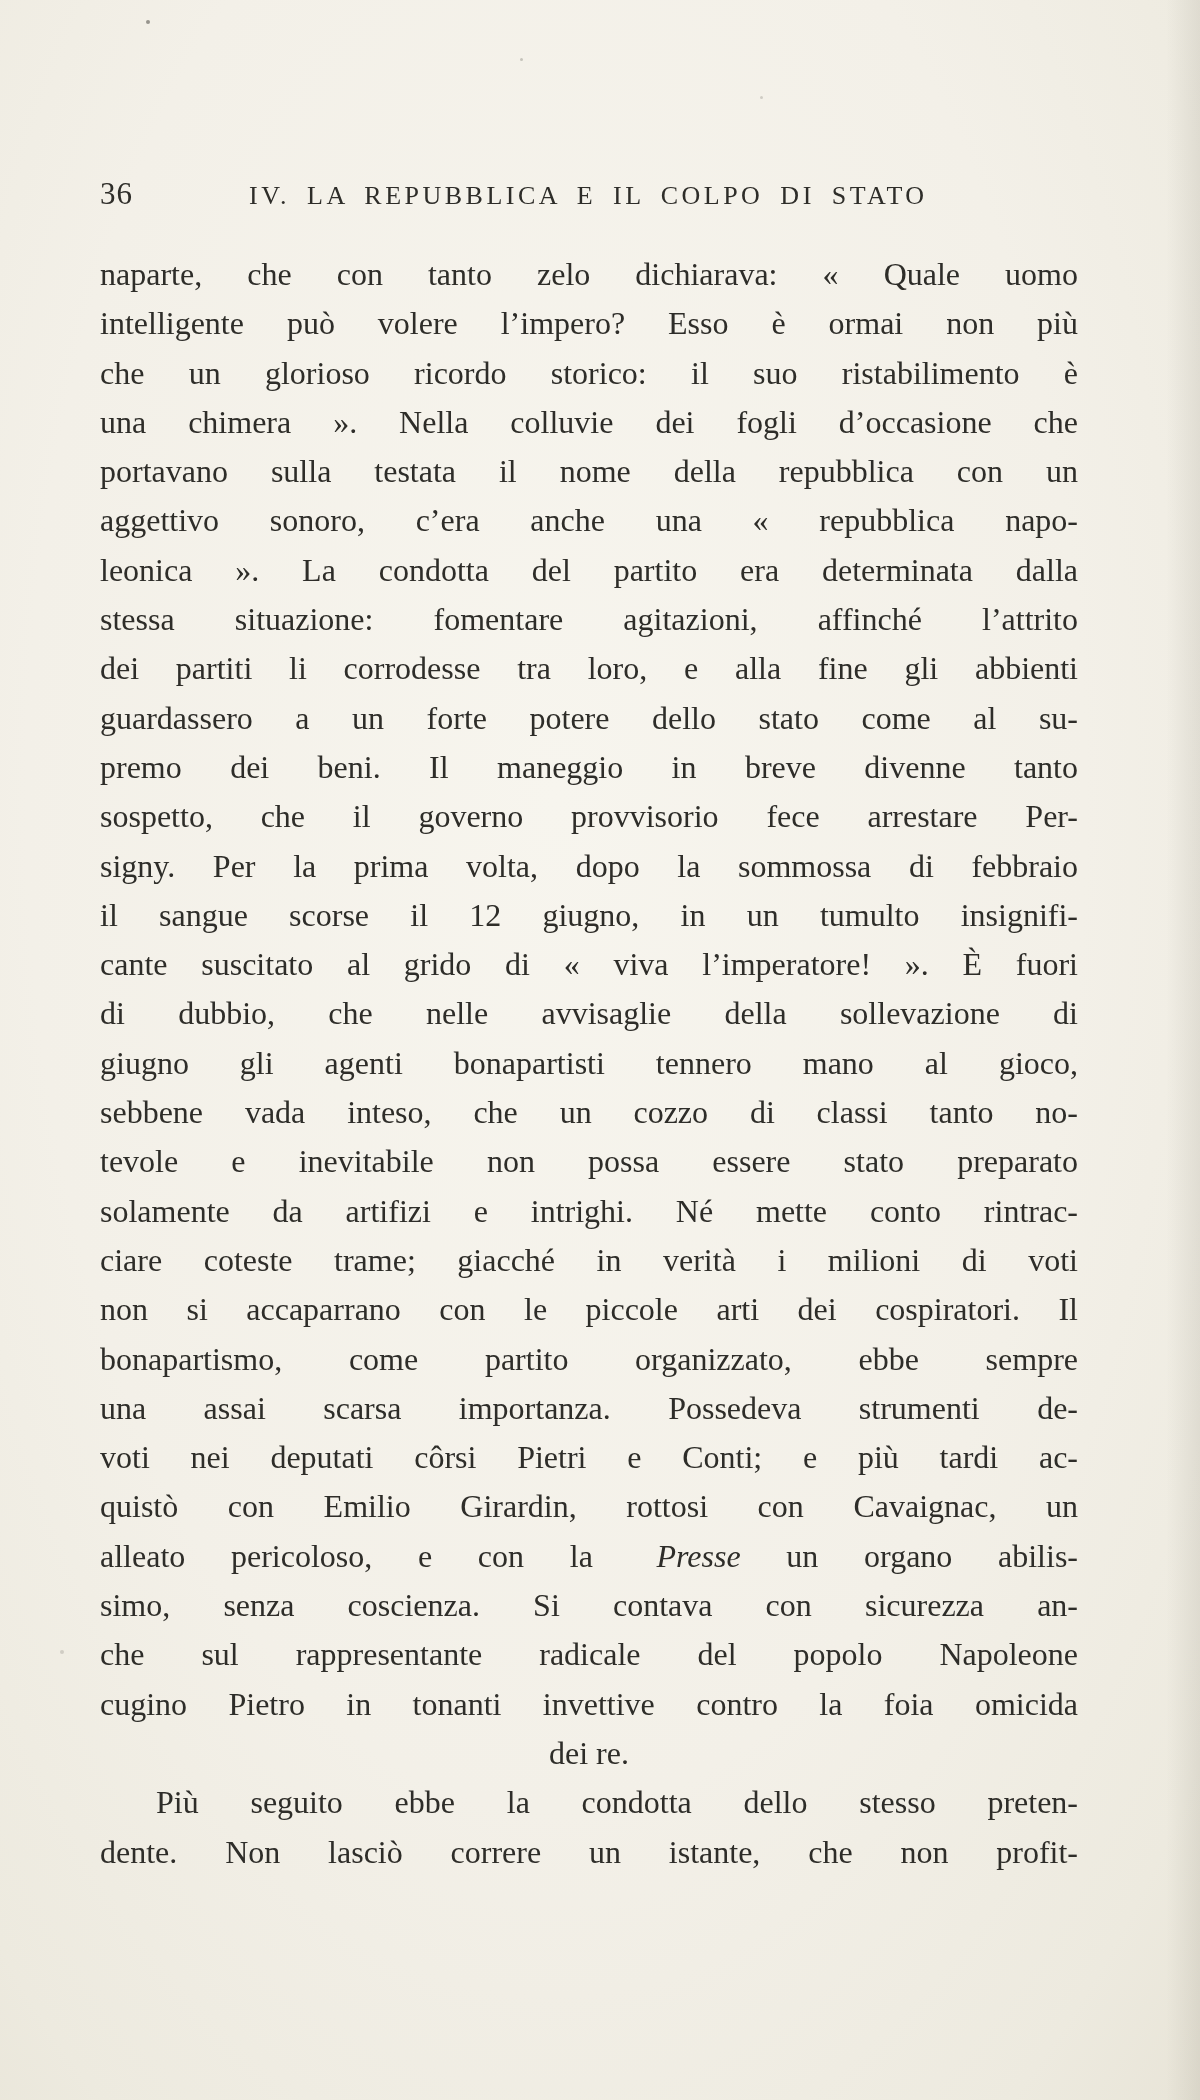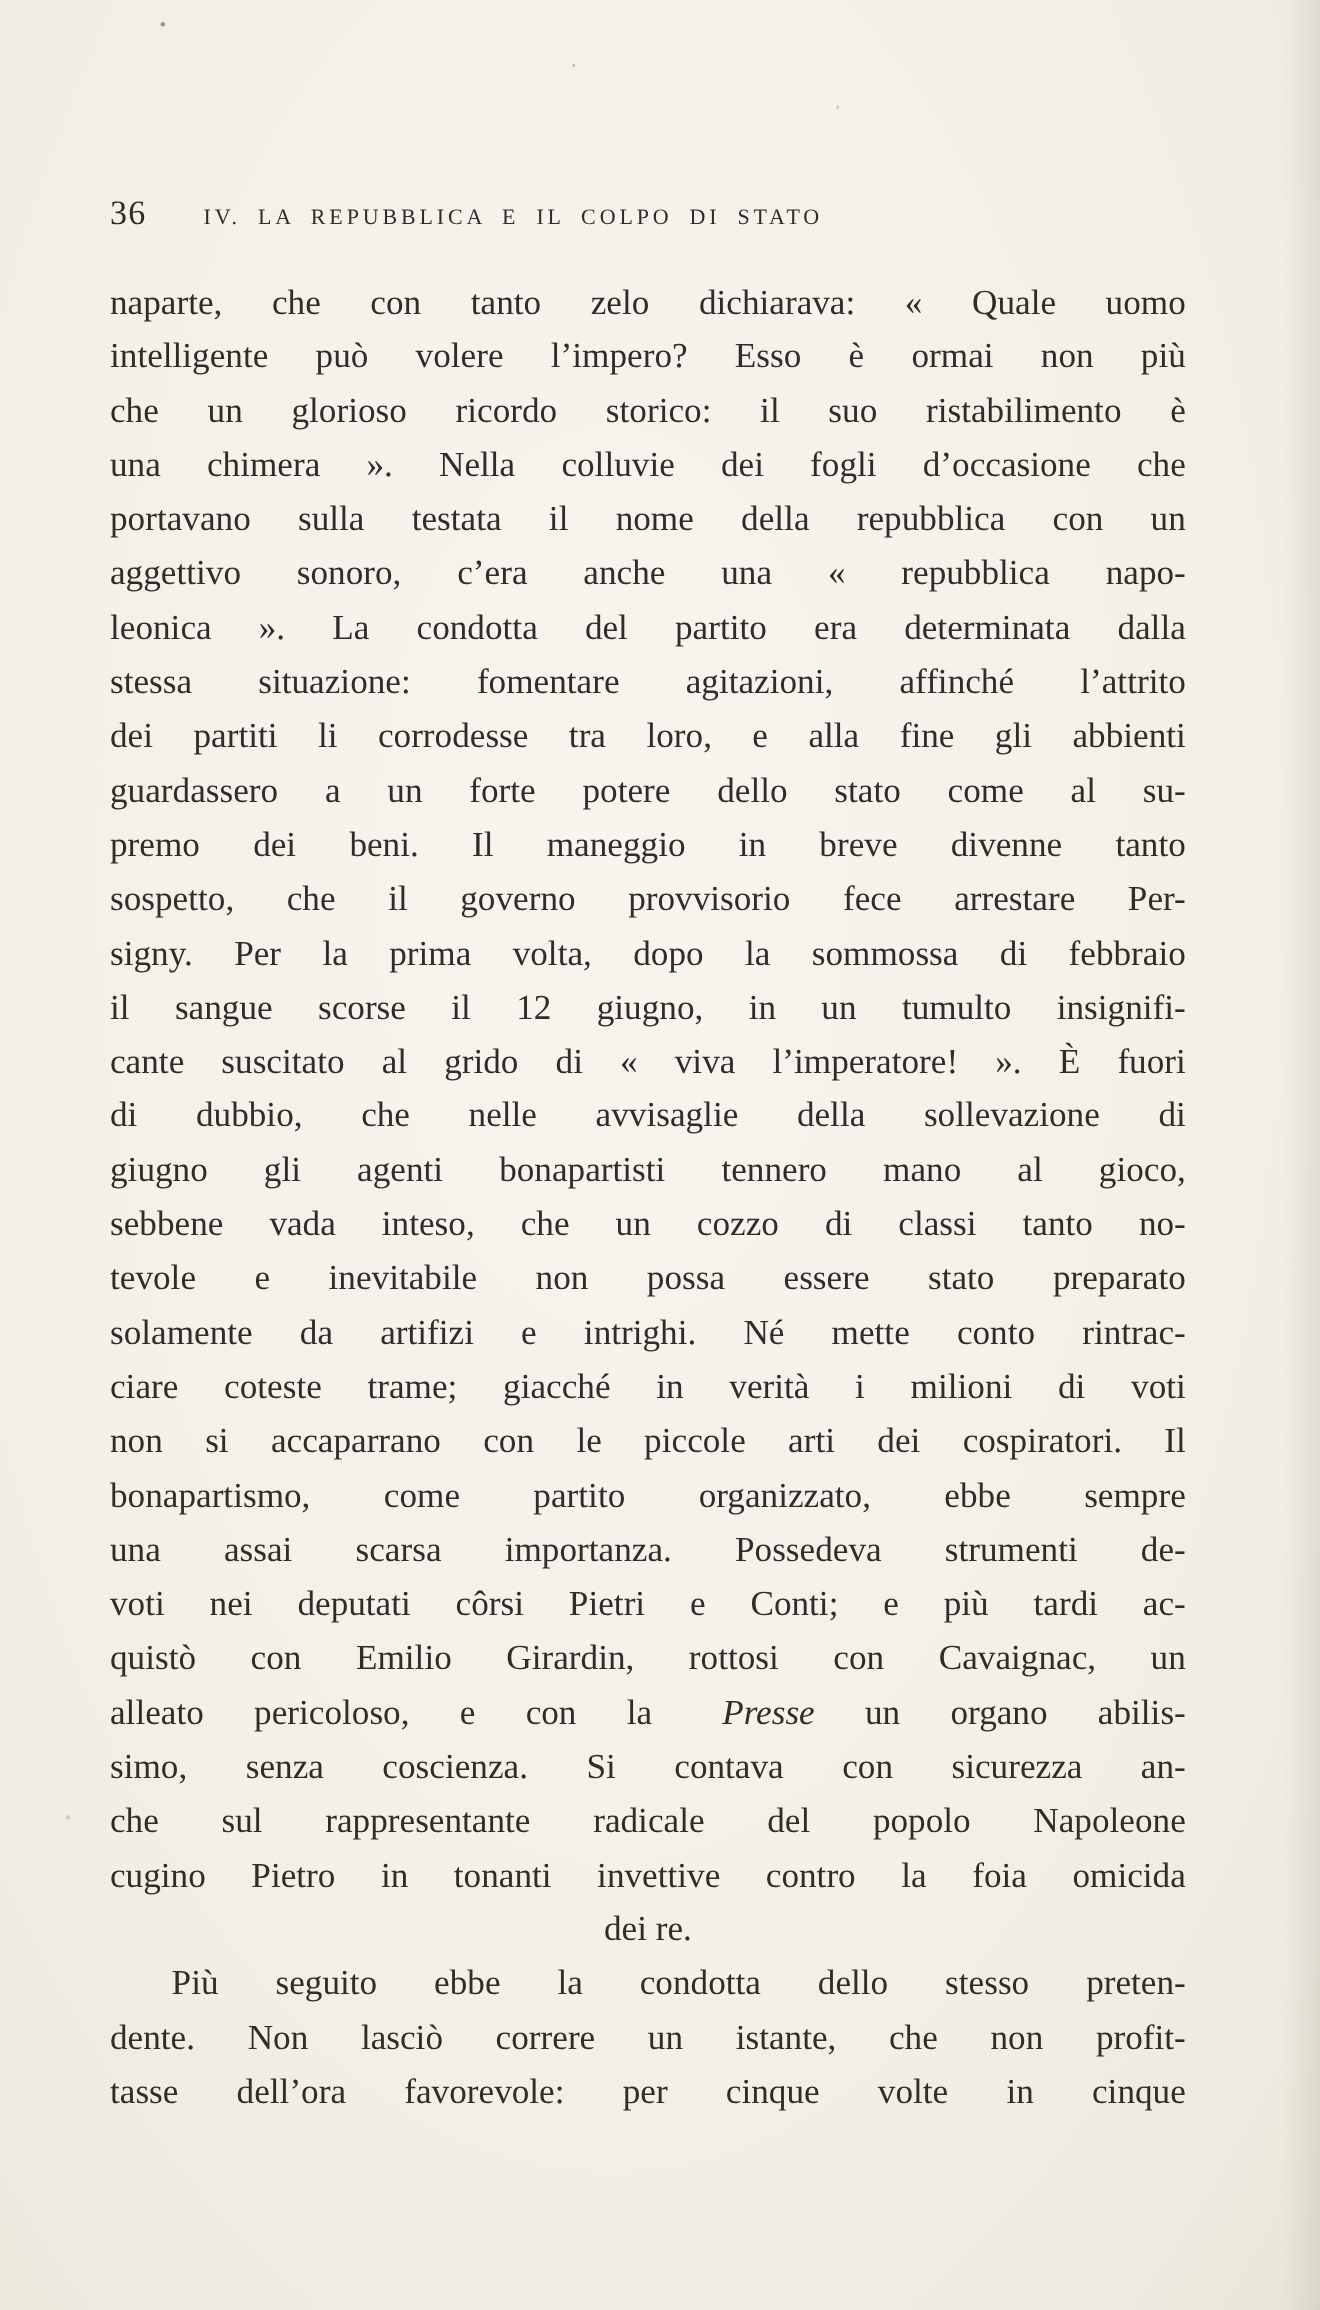--- a/index.html
+++ b/index.html
@@ -66,22 +66,22 @@
     width: 975px;
     display: flex;
     align-items: baseline;
     white-space: nowrap;
   }
   .page-number {
     font-size: 31px;
     letter-spacing: 1px;
   }
   .running-title {
-    margin-left: 52px;
-    font-size: 20px;
+    margin-left: 116px;
+    font-size: 26px;
     letter-spacing: 3.5px;
     word-spacing: 7px;
   }
 
   
   .body-text {
     position: absolute;
     top: 250px;
     left: 100px;
     width: 978px;
@@ -149,16 +149,15 @@
       <div class="line justify"><span>una assai scarsa importanza. Possedeva strumenti de-</span></div>
       <div class="line justify"><span>voti nei deputati côrsi Pietri e Conti; e più tardi ac-</span></div>
       <div class="line justify"><span>quistò con Emilio Girardin, rottosi con Cavaignac, un</span></div>
       <div class="line justify"><span>alleato pericoloso, e con la </span><span class="italic">Presse</span><span> un organo abilis-</span></div>
       <div class="line justify"><span>simo, senza coscienza. Si contava con sicurezza an-</span></div>
       <div class="line justify"><span>che sul rappresentante radicale del popolo Napoleone</span></div>
       <div class="line justify"><span>cugino Pietro in tonanti invettive contro la foia omicida</span></div>
       <div class="line"><span>dei re.</span></div>
       <div class="line justify indent"><span>Più seguito ebbe la condotta dello stesso preten-</span></div>
       <div class="line justify"><span>dente. Non lasciò correre un istante, che non profit-</span></div>
-      <div class="line justify"><span>tasse dell’ora favorevole: per cinque volte in cinque</span></div>
     </div>
 
 </div>
 
 </body></html>

